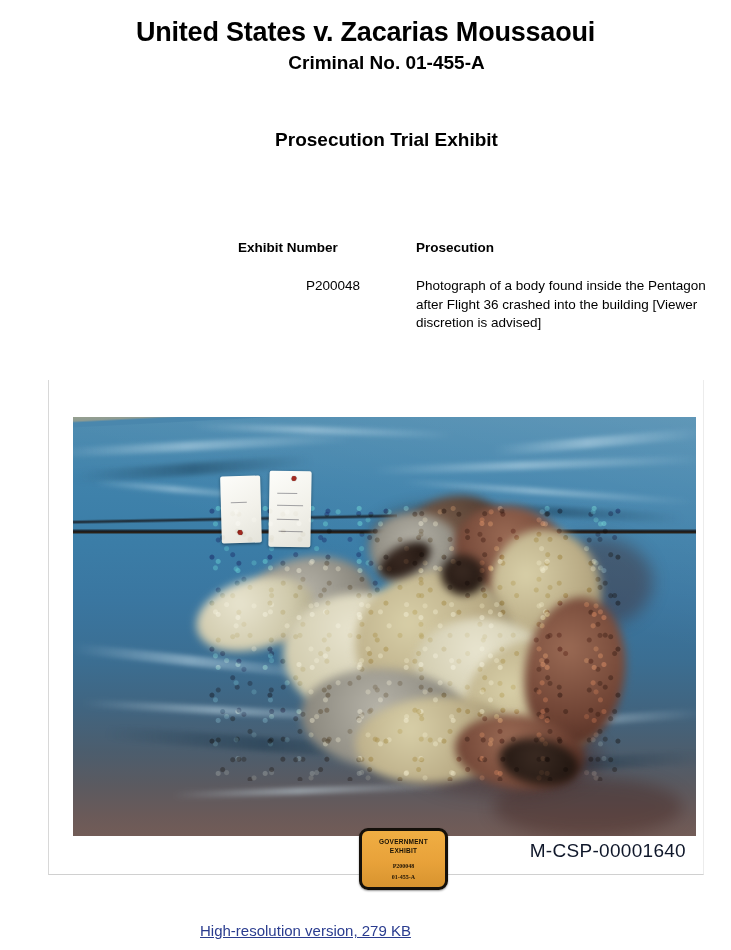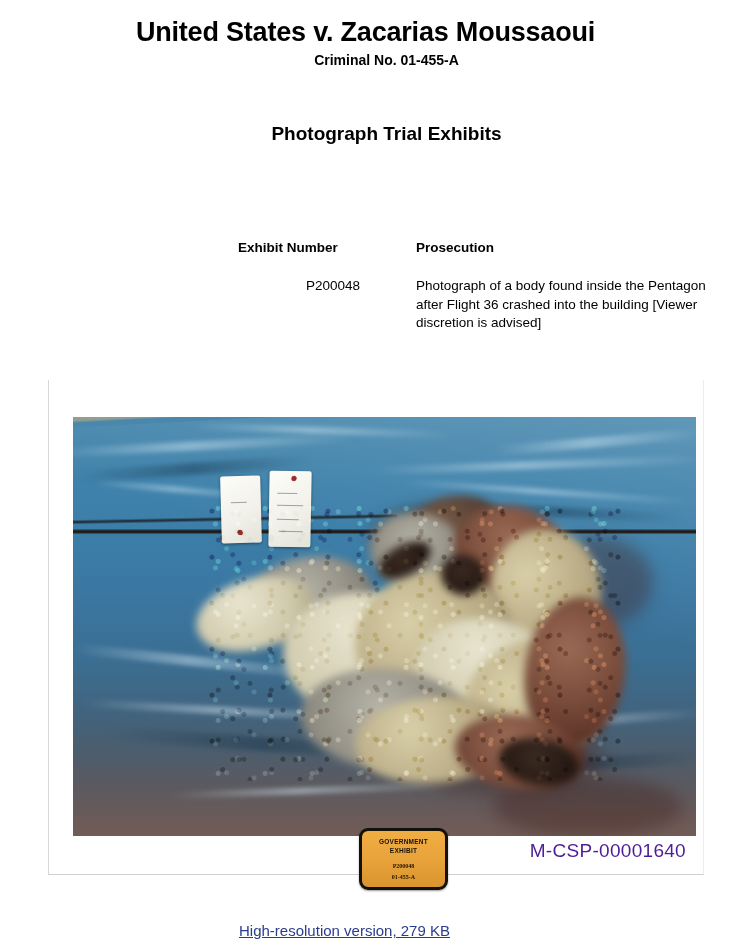--- a/index.html
+++ b/index.html
@@ -23,21 +23,21 @@
   .case-title {
     text-align: center;
     font-size: 27px;
     font-weight: bold;
     letter-spacing: -0.2px;
     margin: 18px 0 0 0;
     line-height: 1.1;
   }
   .case-number {
     text-align: center;
-    font-size: 14px;
+    font-size: 19px;
     font-weight: bold;
     margin: 5px 0 0 0;
     padding-left: 42px;
     line-height: 1.1;
   }
   .section-title {
     text-align: center;
     font-size: 19px;
     font-weight: bold;
     margin: 56px 0 0 0;
@@ -232,21 +232,21 @@
     width: 623px;
     height: 38px;
     background: #ffffff;
   }
   .mcsp-label {
     position: absolute;
     right: 10px;
     top: 4px;
     font-size: 19px;
     letter-spacing: 0.3px;
-    color: #4c1d95;
+    color: #0f172a;
     font-family: "Liberation Sans", sans-serif;
   }
 
   
   .exhibit-sticker {
     position: absolute;
     left: 286px;
     top: -8px;
     width: 89px;
     height: 62px;
@@ -274,34 +274,33 @@
   }
 
   
   .hires-link {
     position: absolute;
     left: 0;
     top: 922px;
     width: 611px;
     text-align: center;
     font-size: 15px;
-    margin-left: 39px;
   }
   .hires-link a {
     color: #2a3c8f;
     text-decoration: underline;
     font-family: "Liberation Sans", sans-serif;
   }
 </style>
 </head>
 <body>
 
 <h1 class="case-title">United States v. Zacarias Moussaoui</h1>
 <div class="case-number">Criminal No. 01-455-A</div>
-<h2 class="section-title">Photograph Trial Exhibits</h2>
+<h2 class="section-title">Prosecution Trial Exhibit</h2>
 
 <div class="exhibit-table">
   <table>
     <thead>
       <tr>
         <th class="col-num">Exhibit Number</th>
         <th class="col-desc">Prosecution</th>
       </tr>
     </thead>
     <tbody>

